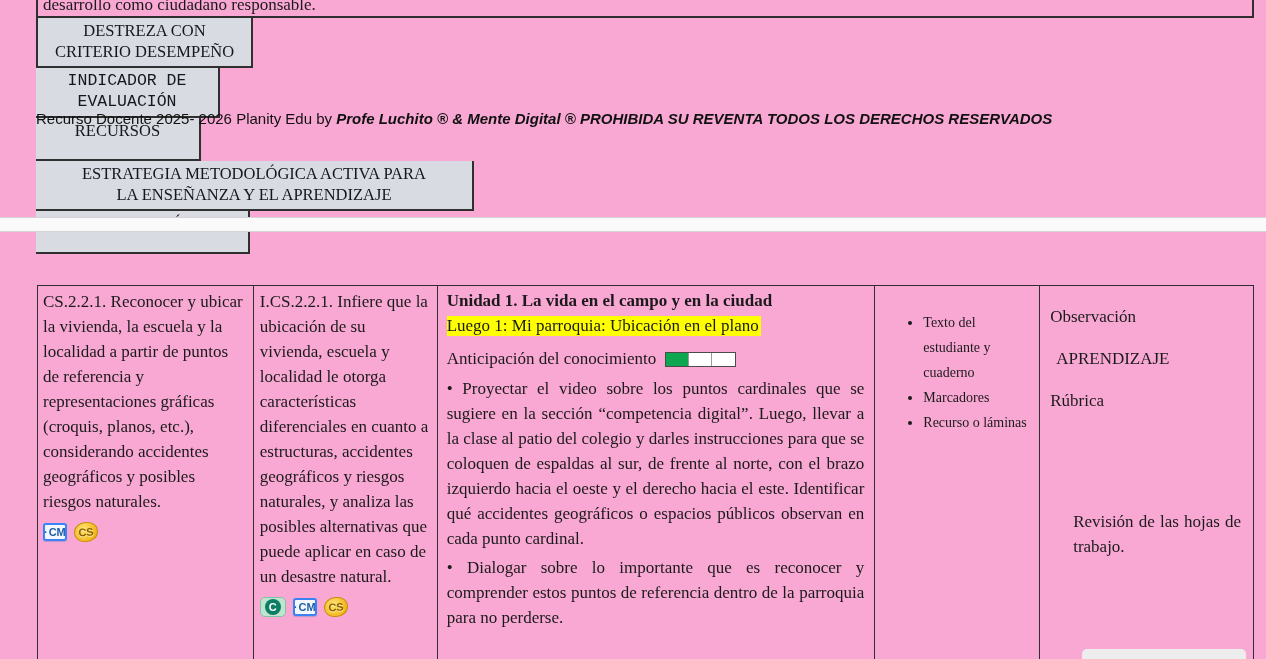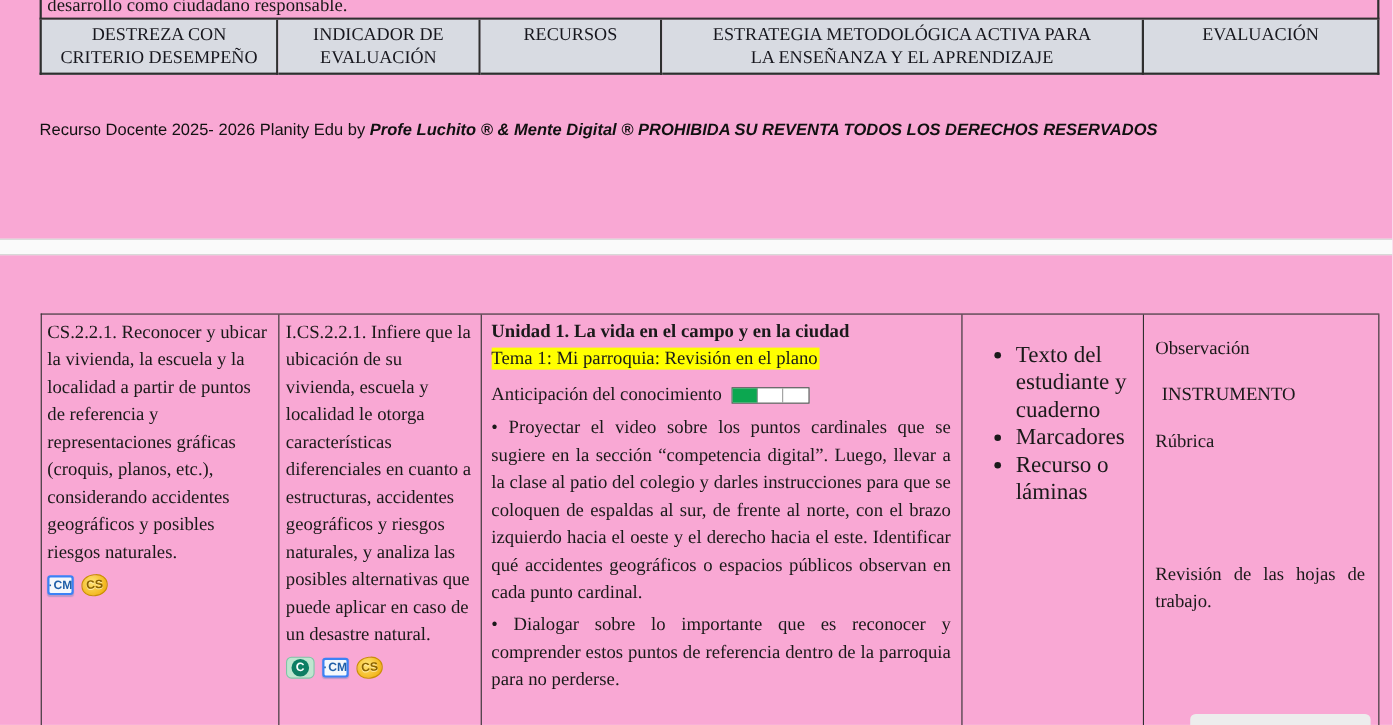--- a/index.html
+++ b/index.html
@@ -14,29 +14,29 @@
   #top-table { position:absolute; left:36px; top:0; width:1218px; }
   .partial-row {
     height:18px; overflow:hidden;
     border-left:2px solid #2f2f2f; border-right:2px solid #2f2f2f;
     border-bottom:2px solid #2f2f2f;
   }
   .partial-row span {
     display:block; margin-top:-7px; padding-left:5px;
     font-size:17px; line-height:24px;
   }
-  .hdr-row { display:flex; }
+  .hdr-row { display:flex;flex-direction:column; }
   .hdr-cell {
     background:#d8dbe2; border:2px solid #2f2f2f; border-top:none;
     border-left:none; min-height:43px; padding:2px 4px 4px;
     text-align:center; font-size:16.5px; line-height:21px;
     color:#16161d; white-space:pre-line;
   }
   .hdr-cell:first-child { border-left:2px solid #2f2f2f; }
-  .w1{width:217px;} .w2{width:184px;} .w3{width:438px;} .w4{width:165px;} .w5{width:214px;}
+  .w1{width:217px;} .w2{width:184px;font-family:Liberation Mono, monospace;} .w3{width:438px;} .w4{width:165px;} .w5{width:214px;}
 
   
   #footer-line {
     position:absolute; left:36px; top:110px; width:1200px;
     font-family:"Liberation Sans", sans-serif; font-size:15px; color:#111;
     white-space:nowrap;
   }
   #footer-line .bold { font-weight:bold;font-style:italic; }
 
   
@@ -71,25 +71,25 @@
   .progress {
     display:inline-block; vertical-align:-2px; margin-left:9px;
     width:71px; height:15px; border:1.5px solid #4b4b4b; background:#fff;
     font-size:0; white-space:nowrap;
   }
   .progress i { display:inline-block; width:33.3%; height:100%; border-right:1px solid #9c9c9c; }
   .progress i:last-child { border-right:none; }
   .progress i.fill { background:#0ca750; }
 
   .c4 ul { list-style:disc; padding-left:48px; }
-  .c4 li { width:104px; line-height:25px; margin-bottom:0; font-size:21px; }
+  .c4 li { width:104px; line-height:25px; margin-bottom:0; font-size:14px; }
 
   .c5 p { margin-bottom:17px; line-height:25px; }
   .c5 .instrumento-label { padding-left:6px; }
-  .c5 .revision { margin-top:96px; text-align:justify; }
+  .c5 .revision { margin-top:96px; text-align:justify;margin-left:23px; }
 
   
   .icon-row { margin-top:8px; display:flex; align-items:center; gap:7px; }
   .badge {
     display:inline-flex; align-items:center; justify-content:center;
     font-family:"Liberation Sans", sans-serif; font-weight:bold;
   }
   .icon-cm {
     width:24px; height:18px; background:#f4f8fc; border:2px solid #3b82f6;
     border-radius:3px; color:#1f5fa8; font-size:11px; letter-spacing:0;
@@ -160,39 +160,39 @@
         <span class="badge icon-c">
             <b>C</b>
           </span>
         <span class="badge icon-cm">CM</span>
         <span class="badge icon-cs">CS</span>
       </div>
     </div>
 
     <div class="body-cell c3">
       <div class="unidad">Unidad 1. La vida en el campo y en la ciudad</div>
-      <div class="tema"><span>Tema 1: Mi parroquia: Revisión en el plano</span></div>
+      <div class="tema"><span>Luego 1: Mi parroquia: Ubicación en el plano</span></div>
       <div class="phase">
         <span>Anticipación del conocimiento</span><span class="progress"><i class="fill"></i><i></i><i></i></span>
       </div>
       <div class="para">• Proyectar el video sobre los puntos cardinales que se sugiere en la sección “competencia digital”. Luego, llevar a la clase al patio del colegio y darles instrucciones para que se coloquen de espaldas al sur, de frente al norte, con el brazo izquierdo hacia el oeste y el derecho hacia el este. Identificar qué accidentes geográficos o espacios públicos observan en cada punto cardinal.</div>
       <div class="para">• Dialogar sobre lo importante que es reconocer y comprender estos puntos de referencia dentro de la parroquia para no perderse.</div>
     </div>
 
     <div class="body-cell c4">
       <ul>
         <li>Texto del estudiante y cuaderno</li>
         <li>Marcadores</li>
         <li>Recurso o láminas</li>
       </ul>
     </div>
 
     <div class="body-cell c5">
       <p>Observación</p>
-      <p class="instrumento-label">INSTRUMENTO</p>
+      <p class="instrumento-label">APRENDIZAJE</p>
       <p>Rúbrica</p>
       <p class="revision">Revisión de las hojas de trabajo.</p>
     </div>
 
   </div>
 
   <div id="faint-box"></div>
 
 </div>
 

